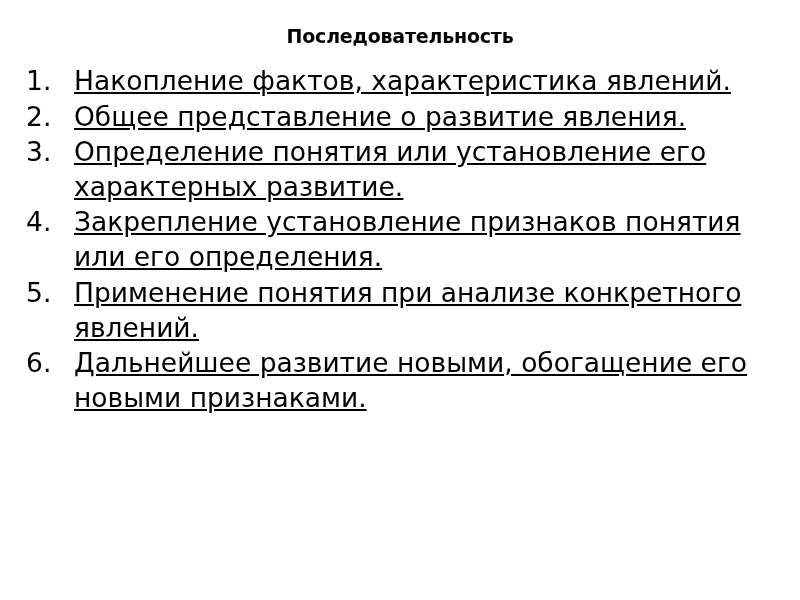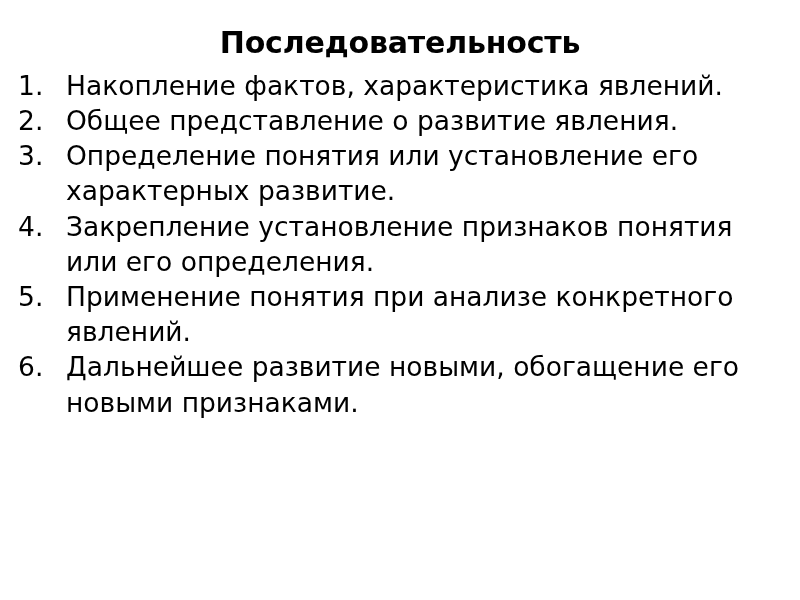--- a/index.html
+++ b/index.html
@@ -17,33 +17,34 @@
   .slide {
     width: 800px;
     height: 600px;
     box-sizing: border-box;
     padding: 26px 8px 0 8px;
     position: relative;
   }
   .title {
     text-align: center;
     font-weight: bold;
-    font-size: 30px;
+    font-size: 19px;
     line-height: 1.12;
     margin: 0 0 2px 0;
     letter-spacing: -0.2px;
   }
   .title-line {
     display: block;
   }
   ol.points {
     list-style: none;
-    margin: 8px;
+    margin: 16px;
     padding: 0;
     counter-reset: pt;
+    text-decoration: underline;
   }
   ol.points > li {
     counter-increment: pt;
     position: relative;
     padding-left: 50px;
     font-size: 26.5px;
     line-height: 1.33;
     margin: 0 0 0 0;
   }
   ol.points > li::before {

